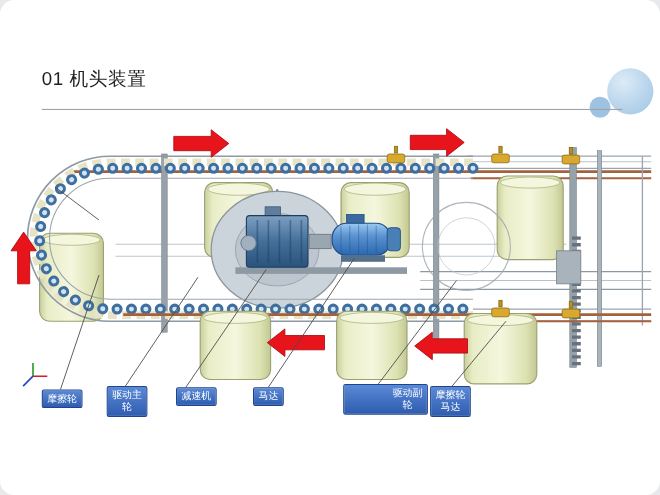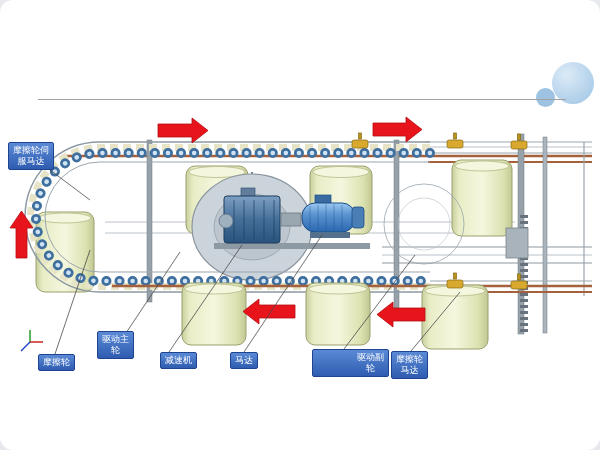--- a/index.html
+++ b/index.html
@@ -32,20 +32,21 @@
     border:1px solid #1e4490;border-radius:2px;
     color:#fff;font-size:9px;line-height:11px;text-align:center;
     padding:2px 4px;white-space:pre-line;
   }
 </style>
 </head>
 <body>
 
 <div class="slide">
 
+  <div class="title">01 机头装置</div>
   <div class="divider"></div>
   <div class="circle-sm"></div>
   <div class="circle-lg"></div>
 
   <svg class="diagram" width="600" height="450" viewBox="0 0 600 450">
     <defs>
       <linearGradient id="cylGrad" x1="0" y1="0" x2="1" y2="0">
         <stop offset="0" stop-color="#c9cf9d"></stop>
         <stop offset="0.12" stop-color="#e9edc6"></stop>
         <stop offset="0.5" stop-color="#f5f7de"></stop>
@@ -205,24 +206,22 @@
       <line x1="411" y1="351" x2="460" y2="292"></line>
     </g>
 
     <g stroke-width="1.5" fill="none">
       <line x1="30" y1="342" x2="30" y2="330" stroke="#2a9d2a"></line>
       <line x1="30" y1="342" x2="43" y2="342" stroke="#cc2222"></line>
       <line x1="30" y1="342" x2="21" y2="351" stroke="#2244cc"></line>
     </g>
   </svg>
 
-  <div class="lbl" style="left:8px;top:142px;">摩擦轮伺
-服马达</div>
   <div class="lbl" style="left:38px;top:354px;">摩擦轮</div>
-  <div class="lbl" style="left:97px;top:331px;">驱动主
+  <div class="lbl" style="left:97px;top:351px;">驱动主
 轮</div>
   <div class="lbl" style="left:160px;top:352px;">减速机</div>
   <div class="lbl" style="left:230px;top:352px;">马达</div>
   <div class="lbl" style="left:312px;top:349px;padding-left:44px;">驱动副
 轮</div>
   <div class="lbl" style="left:391px;top:351px;">摩擦轮
 马达</div>
 
 </div>
 

